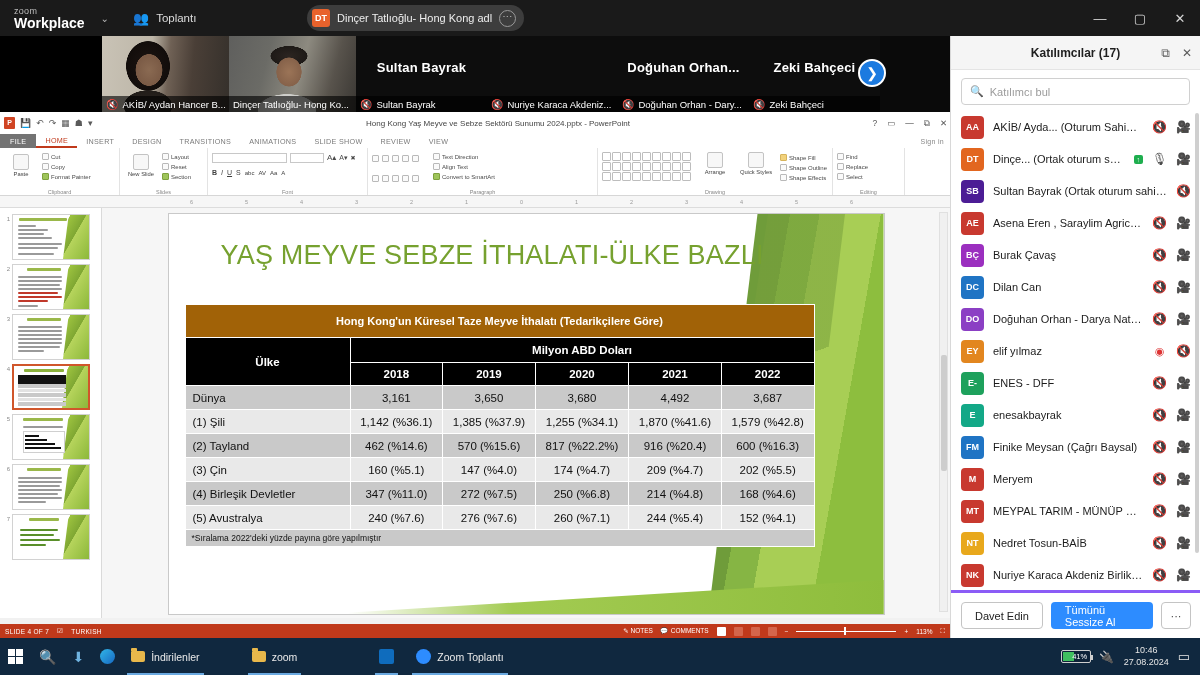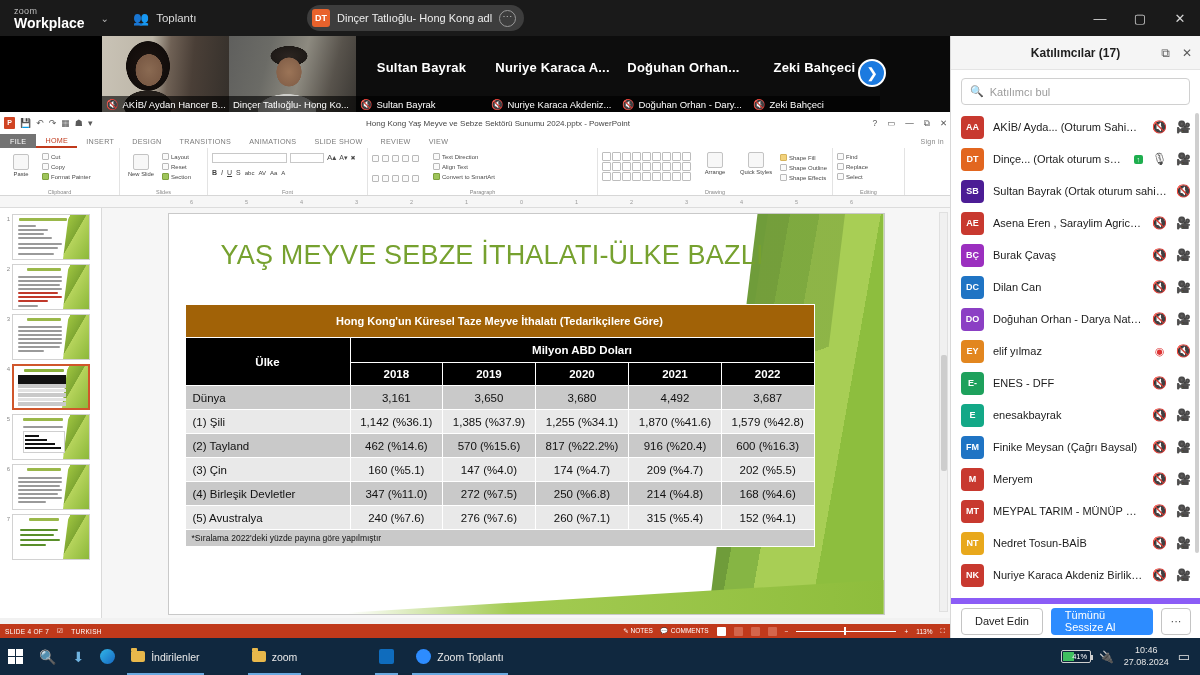--- a/index.html
+++ b/index.html
@@ -206,21 +206,21 @@
     width: 23px; height: 23px; border-radius: 4px; color: #fff; font-size: 9px; font-weight: bold;
     display: flex; align-items: center; justify-content: center; flex: none;
   }
   .pname { font-size: 11px; color: #1c1c1c; white-space: nowrap; overflow: hidden; text-overflow: ellipsis; flex: 1; }
   .badge-green { background: #1eae4e; color: #fff; font-size: 7px; border-radius: 2px; padding: 1px 3px; flex: none; }
   .ic-mic-off, .ic-cam-off { font-size: 12px; color: #e04f4f; flex: none; width: 15px; text-align: center; }
   .ic-mic-on { font-size: 12px; color: #4a4a4a; flex: none; width: 15px; text-align: center; }
   .ic-cam-on { font-size: 12px; color: #4a4a4a; flex: none; width: 15px; text-align: center; }
   .ic-rec { font-size: 11px; color: #d33; flex: none; width: 15px; text-align: center; }
   .plist-scroll { position: absolute; right: 1px; top: 2px; width: 4px; height: 440px; background: #cfcfcf; border-radius: 2px; }
-  .panel-foot { position: absolute; bottom: 0; left: 0; width: 250px; height: 40px; display: flex; align-items: center; gap: 8px; padding: 0 10px; background: #fff; border-top: 6px solid #8b5cf6; }
+  .panel-foot { position: absolute; bottom: 0; left: 0; width: 250px; height: 48px; display: flex; align-items: center; gap: 8px; padding: 0 10px; background: #fff; border-top: 3px solid #8b5cf6; }
   .btn-outline { height: 27px; padding: 0 13px; border: 1px solid #c4c4c4; border-radius: 4px; background: #fff; font-size: 11px; color: #222; display: flex; align-items: center; }
   .btn-blue { height: 27px; padding: 0 14px; border-radius: 4px; background: #2d8cff; color: #fff; font-size: 11px; display: flex; align-items: center; flex: 1; justify-content: center; }
   .btn-dots { width: 30px; height: 27px; border: 1px solid #c4c4c4; border-radius: 4px; display: flex; align-items: center; justify-content: center; font-size: 11px; color: #444; }
 
   
   .taskbar { position: absolute; left: 0; bottom: 0; width: 1200px; height: 37px; background: #10283f; display: flex; align-items: center; }
   .tb-item { display: flex; align-items: center; gap: 6px; height: 32px; padding: 0 8px; color: #eaeaea; font-size: 10.5px; position: relative; }
   .tb-item.open::after { content: ""; position: absolute; left: 4px; right: 4px; bottom: -2px; height: 2px; background: #6aa9e0; }
   .winlogo { width: 15px; height: 15px; display: grid; grid-template-columns: 1fr 1fr; grid-template-rows: 1fr 1fr; gap: 1.5px; }
   .winlogo i { background: #ffffff; display: block; }
@@ -276,21 +276,20 @@
       </div>
     </div>
     <div class="nametile">
       <div class="big">Sultan Bayrak</div>
       <div class="vlabel">
         <span class="micoff">🔇</span>
         <span>Sultan Bayrak</span>
       </div>
     </div>
     <div class="nametile">
-      <div class="big">Nuriye Karaca A...</div>
       <div class="vlabel">
         <span class="micoff">🔇</span>
         <span>Nuriye Karaca Akdeniz...</span>
       </div>
     </div>
     <div class="nametile">
       <div class="big">Doğuhan Orhan...</div>
       <div class="vlabel">
         <span class="micoff">🔇</span>
         <span>Doğuhan Orhan - Dary...</span>
@@ -700,21 +699,21 @@
               <td class="c">272 (%7.5)</td>
               <td class="c">250 (%6.8)</td>
               <td class="c">214 (%4.8)</td>
               <td class="c">168 (%4.6)</td>
             </tr>
             <tr class="even">
               <td class="n">(5) Avustralya</td>
               <td class="c">240 (%7.6)</td>
               <td class="c">276 (%7.6)</td>
               <td class="c">260 (%7.1)</td>
-              <td class="c">315 (%5.4)</td>
+              <td class="c">244 (%5.4)</td>
               <td class="c">152 (%4.1)</td>
             </tr>
             <tr>
               <td class="note" colspan="6">*Sıralama 2022'deki yüzde payına göre yapılmıştır</td>
             </tr>
           </tbody>
             </table>
         </div>
         <div class="caret-ibeam"></div>
         <div class="vscroll">

